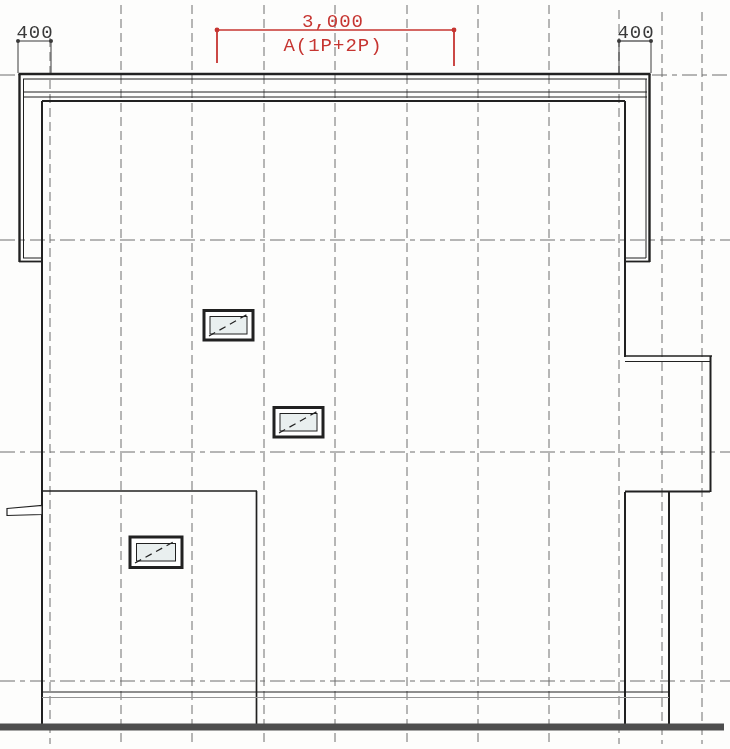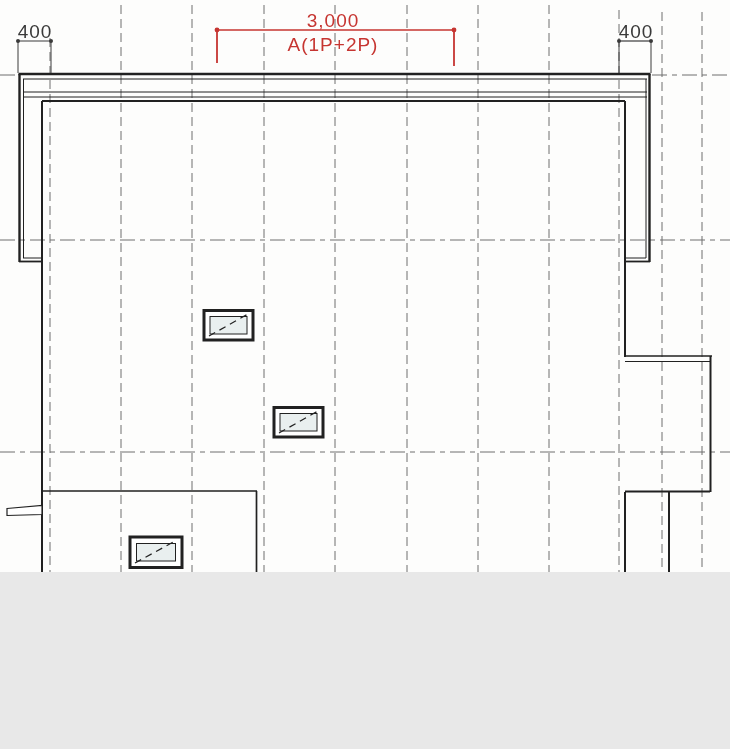--- a/index.html
+++ b/index.html
@@ -3,24 +3,24 @@
 <meta charset="utf-8">
 <style>
   html, body {
     margin: 0;
     padding: 0;
     background: #e8e8e8;
   }
   .page {
     position: relative;
     width: 730px;
-    height: 572px;
+    height: 749px;
     background: var(--color-paper, #fdfdfc);
     overflow: hidden;
-    font-family: Liberation Sans, sans-serif;
+    font-family: Liberation Mono, monospace;
   }
   svg { display: block; }
 
   
   .grid-v, .grid-h {
     stroke: var(--color-grid_gray, #6f6f6f);
     stroke-width: 1;
     fill: none;
   }
   .grid-v { stroke-dasharray: 9 5; }

